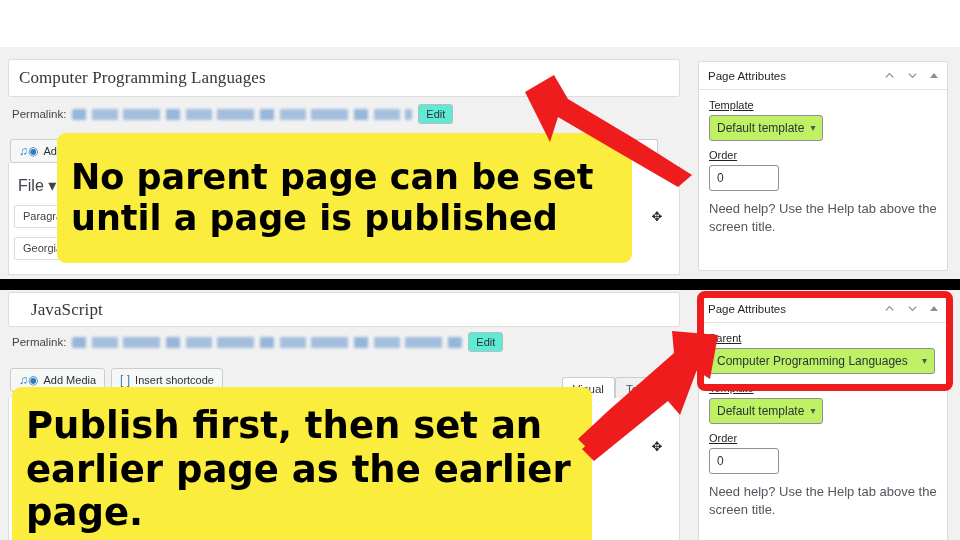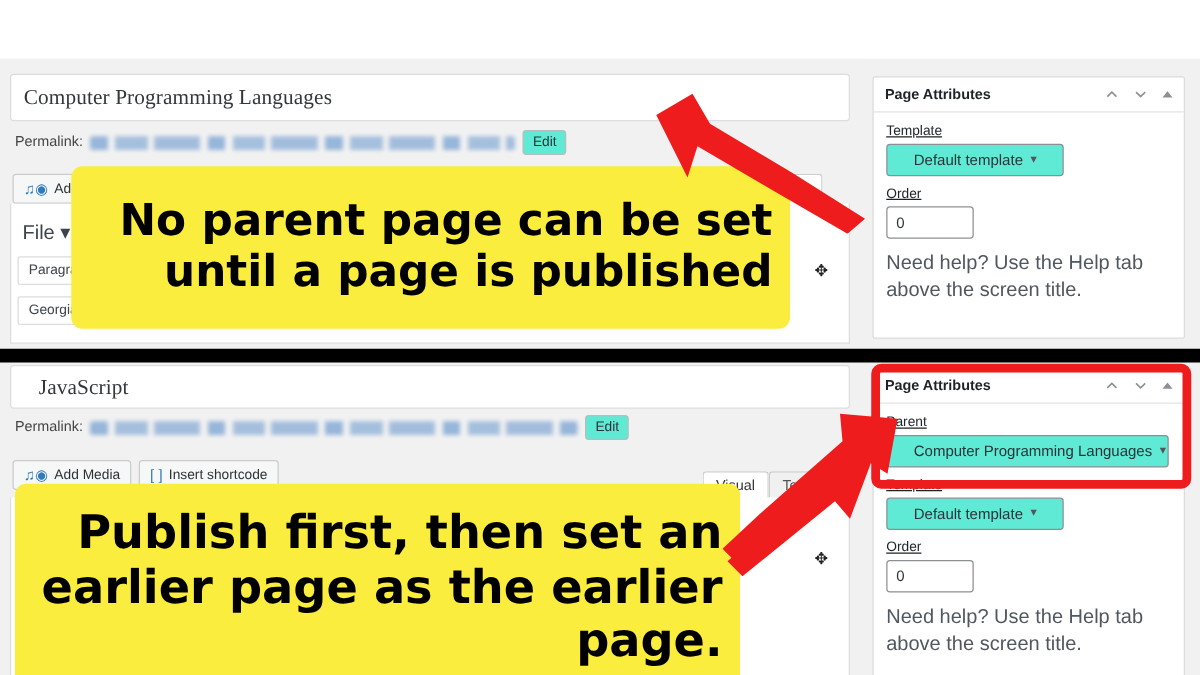--- a/index.html
+++ b/index.html
@@ -87,50 +87,50 @@
 
   
   .metabox {
     position: absolute; right: 12px;
     background: #ffffff; border: 1px solid #dcdcde; border-radius: 2px;
   }
   .metabox-head {
     height: 28px; display: flex; align-items: center; justify-content: space-between;
     padding: 0 9px; border-bottom: 1px solid #e4e4e7;
   }
-  .metabox-title { font-size: 11.5px; color: #1d2327; font-weight: 700; }
+  .metabox-title { font-size: 11.5px; color: #1d2327; font-weight: 400; }
   .metabox-ctrls { display: flex; align-items: center; gap: 12px; color: #787c82; }
   .chev { width: 11px; height: 11px; display: inline-block; }
   .tri-up {
     width: 0; height: 0; border-left: 4px solid transparent;
     border-right: 4px solid transparent; border-bottom: 5px solid #8c8f94;
   }
   .mb-body { padding: 9px 10px 10px; }
   .mb-label { font-size: 11px; color: #1d2327; margin-bottom: 4px; display: block; text-decoration: underline; }
   .mb-select {
     display: flex; align-items: center; justify-content: space-between; gap: 6px;
-    border: 1px solid #8c8f94; border-radius: 3px; background: #5eead4;
-    font-size: 12px; color: #2c3338; padding: 4px 21px; line-height: 16px;
+    border: 1px solid #8c8f94; border-radius: 3px; background: #bef264;
+    font-size: 12px; color: #2c3338; padding: 4px 7px; line-height: 16px;
     white-space: nowrap;
   }
   .mb-select .caret { font-size: 10px; color: #555; }
   .mb-input {
     border: 1px solid #8c8f94; border-radius: 3px; background: #fff;
     font-size: 12px; color: #2c3338; padding: 4px 7px; line-height: 16px;
   }
-  .mb-help { font-size: 16px; color: #50575e; line-height: 1.35; margin-top: 9px; }
+  .mb-help { font-size: 13px; color: #50575e; line-height: 1.35; margin-top: 9px; }
   .mb-gap { height: 8px; }
 
   
   .callout {
     position: absolute;
     background: #faed3d;
     border-radius: 9px;
     display: flex; align-items: center; justify-content: center;
-    text-align: right;
+    text-align: left;
     color: #000;
     font-family: "DejaVu Sans", sans-serif;
     font-weight: bold;
     line-height: 1.18;
     padding: 4px 14px;
     z-index: 40;
   }
   #callout-top { left: 57px; top: 86px; width: 575px; height: 130px; font-size: 35px; }
   #callout-bottom { left: 12px; top: 340px; width: 580px; height: 165px; font-size: 37px; }
 

